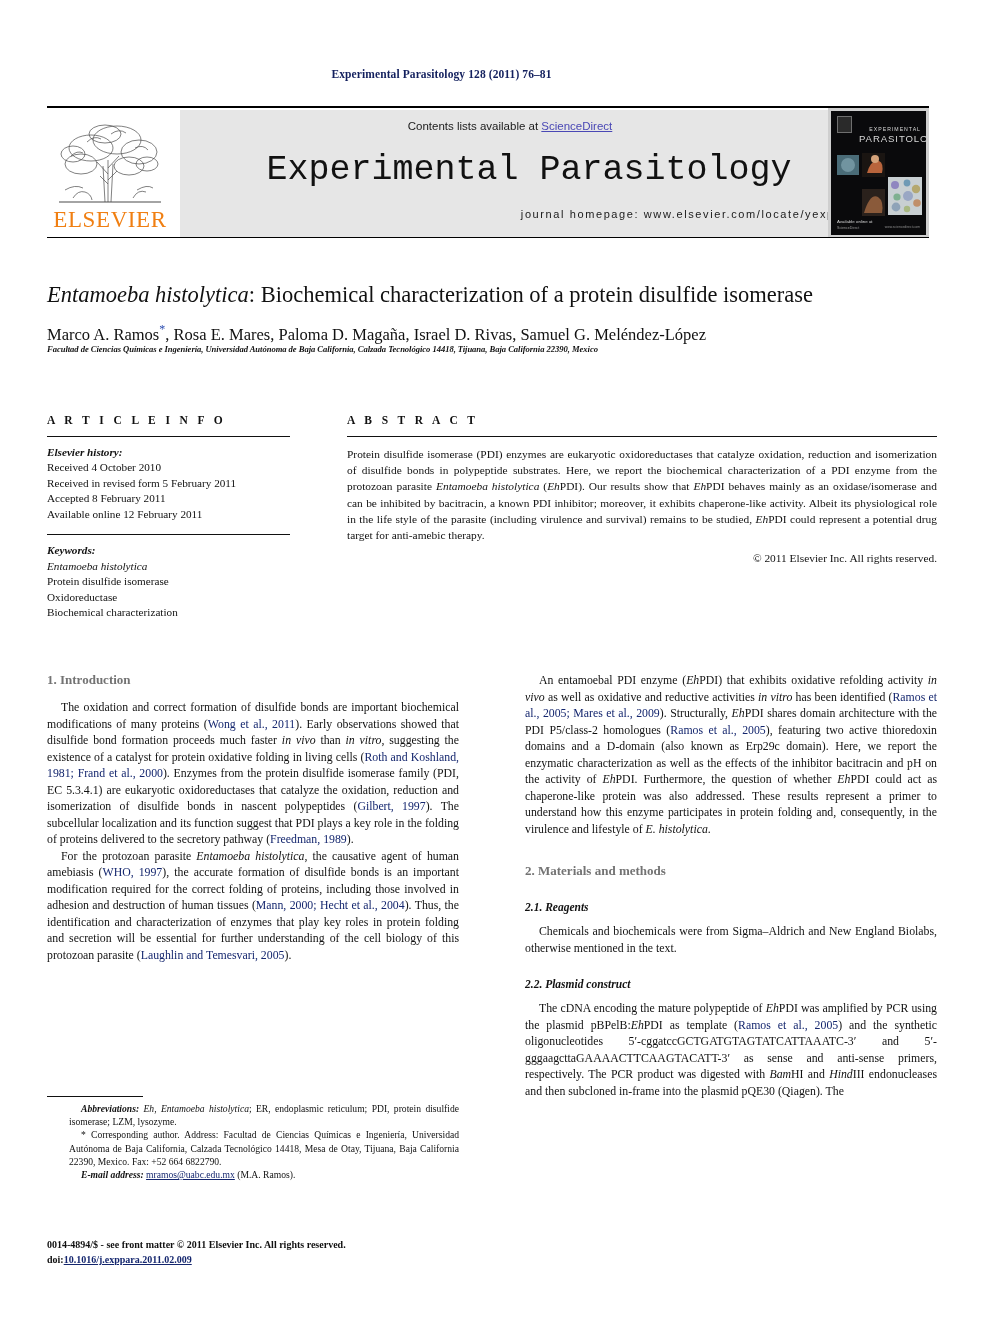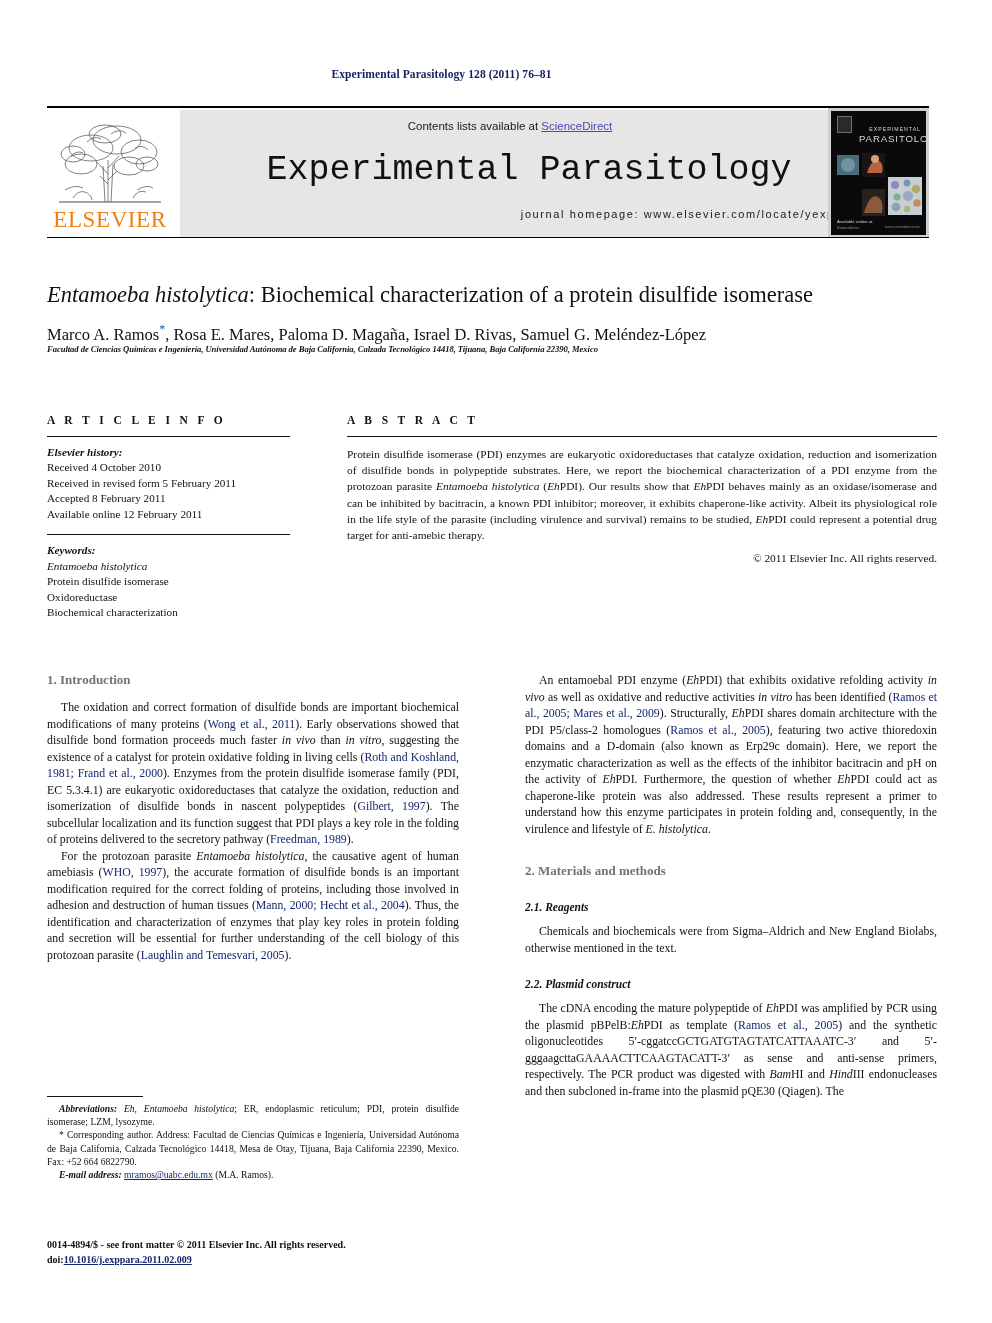--- a/index.html
+++ b/index.html
@@ -265,21 +265,21 @@
   }
   .fn-rule { width: 96px; height: 1px; background: #111; margin-bottom: 5px; }
   .fn {
     font-family: "Liberation Serif", serif;
     font-size: 9.6px;
     line-height: 1.38;
     text-align: justify;
     color: #111;
     margin: 0;
   }
-  .fn.indent { text-indent: 12px; }
+  .fn.indent { text-indent: 12px; margin-left: 22px; }
   .fn-ital { font-style: italic; font-weight: bold; }
   .fn-link { color: #14266e; }
 
   
   .bottom-matter {
     position: absolute;
     left: 47px; top: 1238px;
     width: 480px;
     font-family: "Liberation Serif", serif;
     font-size: 10px;

